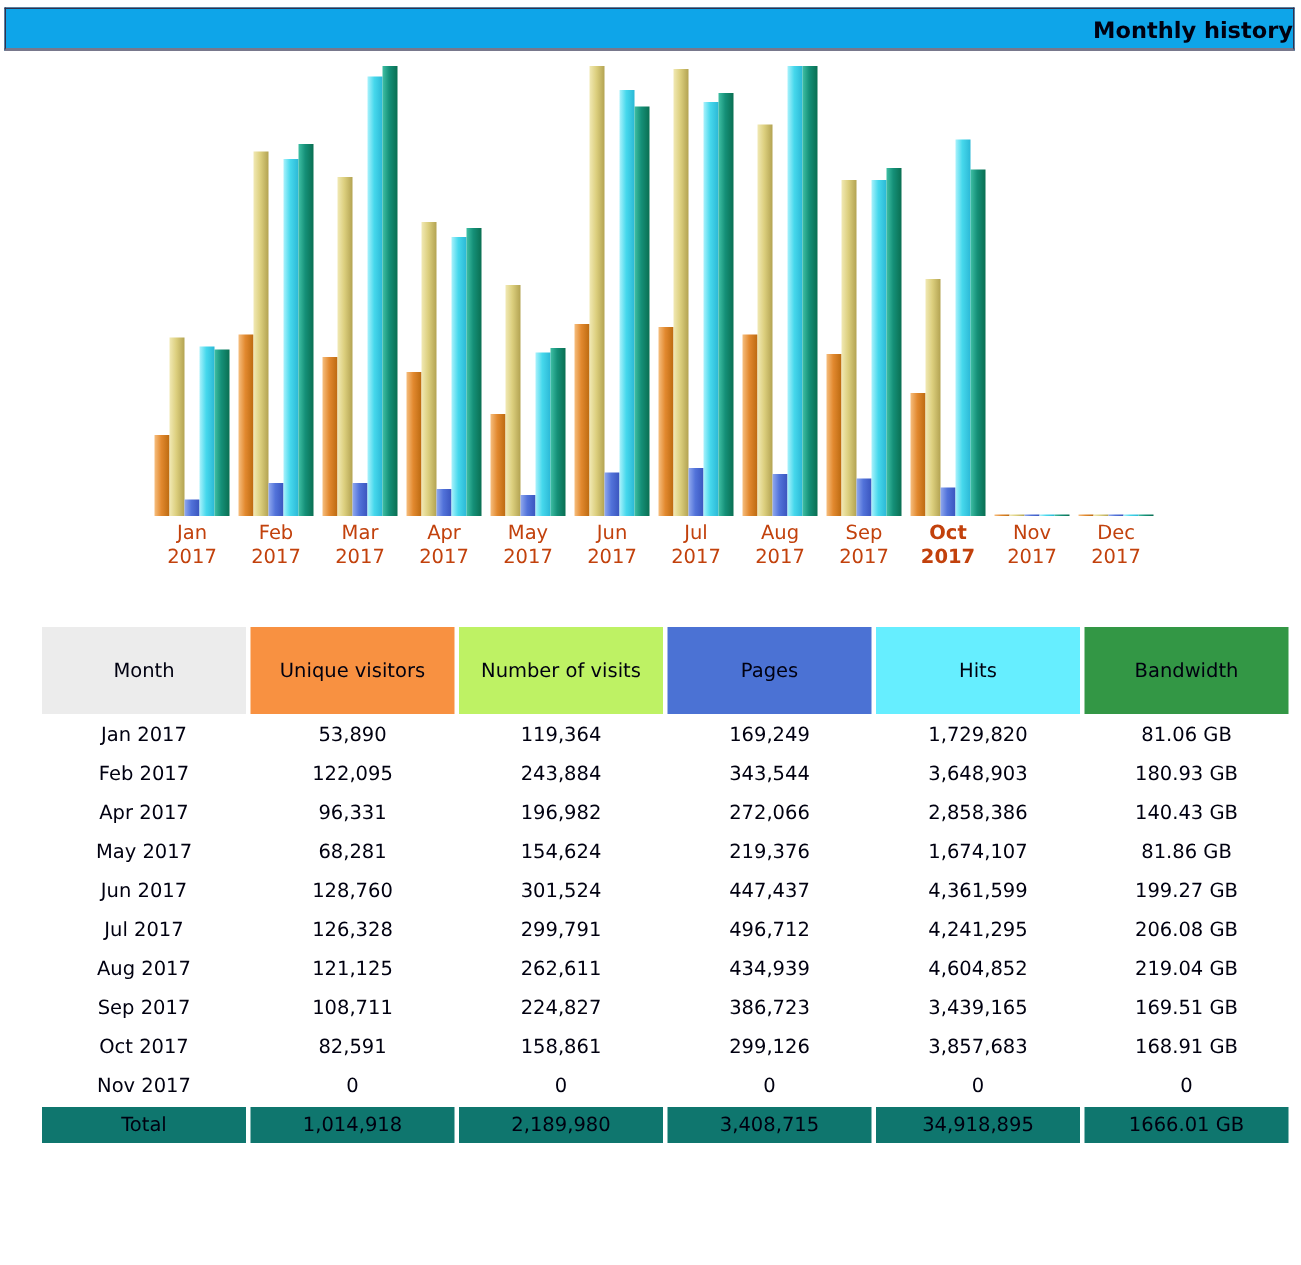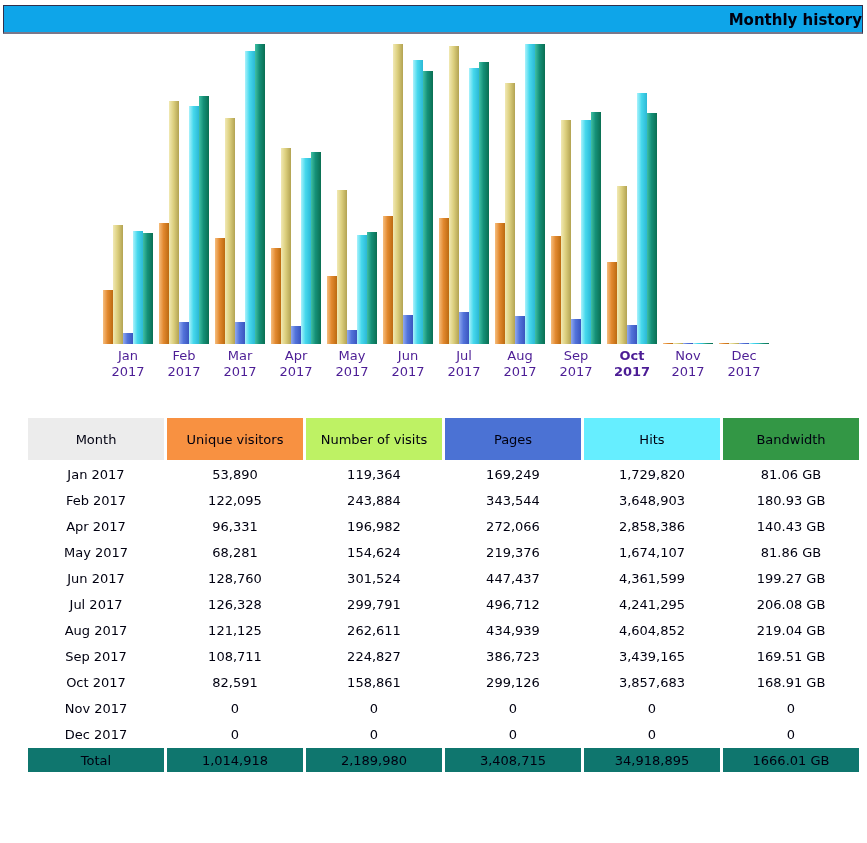--- a/index.html
+++ b/index.html
@@ -27,40 +27,40 @@
     display:flex;
     align-items:flex-end;
     gap:6px;
   }
   .cluster { display:flex; align-items:flex-end; width:50px; flex:none; }
   .bar { width:10px; flex:none; }
 
   .axis-labels { margin-left:100px; margin-top:4px; display:flex; }
   .xlabel {
     width:56px; flex:none; text-align:center;
-    font-size:13px; line-height:16px; color:#4c1d95;
+    font-size:13px; line-height:16px; color:#c2410c;
   }
   .xlabel.bold { font-weight:bold; }
 
   
   table.history {
     margin:36px 0 0 25px;
     border-collapse:separate;
     border-spacing:3px 2px;
     table-layout:fixed;
     font-size:13px;
   }
   table.history th, table.history td {
     width:132px;
     text-align:center;
     padding:0 2px;
     font-weight:normal;
     color:#000010;
   }
-  table.history thead th { height:42px; line-height:17px; }
+  table.history thead th { height:58px; line-height:17px; }
   table.history tbody td { height:24px; }
   td.month-bold { font-weight:bold; }
   tr.total-row td { background:#0f766e; }
 </style>
 </head>
 <body>
 
 <div class="title-bar">
   <span class="title-text">Monthly history</span>
 </div>
@@ -287,28 +287,20 @@
         <td>168.91 GB</td>
       </tr>
       <tr>
         <td>Nov 2017</td>
         <td>0</td>
         <td>0</td>
         <td>0</td>
         <td>0</td>
         <td>0</td>
       </tr>
-      <tr>
-        <td>Dec 2017</td>
-        <td>0</td>
-        <td>0</td>
-        <td>0</td>
-        <td>0</td>
-        <td>0</td>
-      </tr>
       <tr class="total-row">
         <td>Total</td>
         <td>1,014,918</td>
         <td>2,189,980</td>
         <td>3,408,715</td>
         <td>34,918,895</td>
         <td>1666.01 GB</td>
       </tr>
     </tbody>
 </table>

